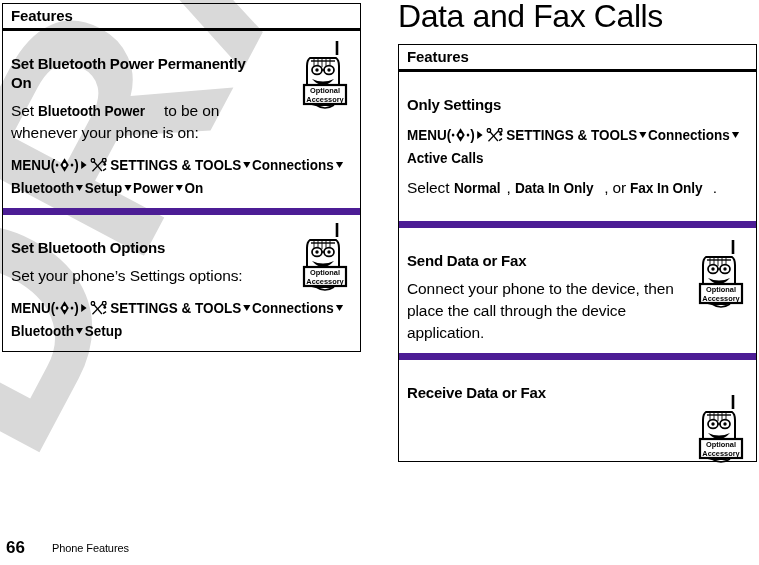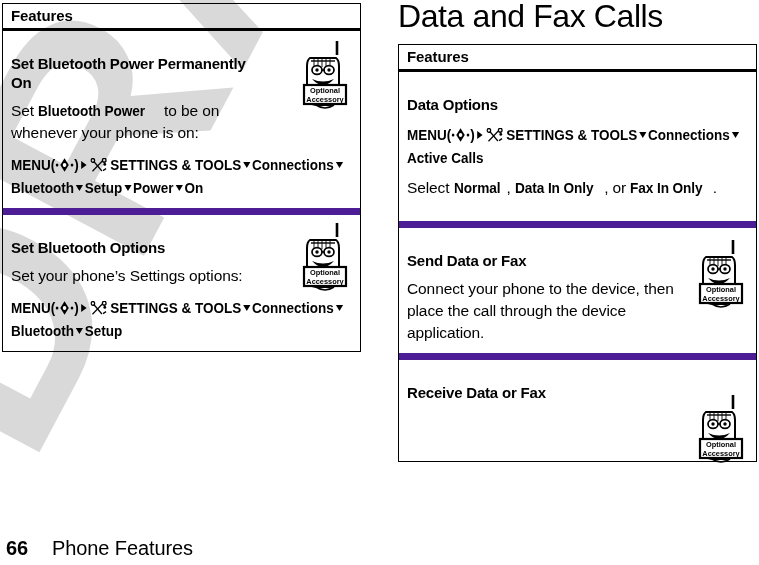--- a/index.html
+++ b/index.html
@@ -170,29 +170,29 @@
     position: absolute;
     left: 0;
     bottom: 6px;
     width: 759px;
     height: 24px;
   }
   #page-number {
     position: absolute;
     left: 6px;
     bottom: 0;
-    font-size: 20px;
+    font-size: 17px;
     font-weight: bold;
     line-height: 22px;
   }
   #footer-title {
     position: absolute;
     left: 52px;
     bottom: 0;
-    font-size: 20px;
+    font-size: 11px;
     line-height: 22px;
     letter-spacing: -0.1px;
   }
 </style>
 </head>
 <body>
 
 <svg id="watermark" viewBox="0 0 759 565">
   <g transform="translate(30,470) rotate(-62)">
     <text x="0" y="0">DRAFT</text>
@@ -305,21 +305,21 @@
     </div>
   </div>
 
   <h1 id="page-heading">Data and Fax Calls</h1>
 
   <div class="feature-table" id="right-table">
 
     <div class="table-header">Features</div>
 
     <div class="table-row" style="min-height:149px;">
-      <div class="row-title txt-wide">Data Options</div>
+      <div class="row-title txt-wide">Only Settings</div>
 
 
       <div class="nav-path">
         <span class="seg"><span>MENU</span>(<span class="nav-center">
           <svg width="21" height="16" viewBox="0 0 21 16">
             <circle cx="2.2" cy="8" r="1.5" fill="#000"></circle>
             <circle cx="18.8" cy="8" r="1.5" fill="#000"></circle>
             <path d="M10.5 1.2 L15.2 8 L10.5 14.8 L5.8 8 Z" fill="#000"></path>
             <circle cx="10.5" cy="8" r="2.0" fill="#fff"></circle>
           </svg></span>)</span><span class="arrow-right"></span><span class="tools-icon">

